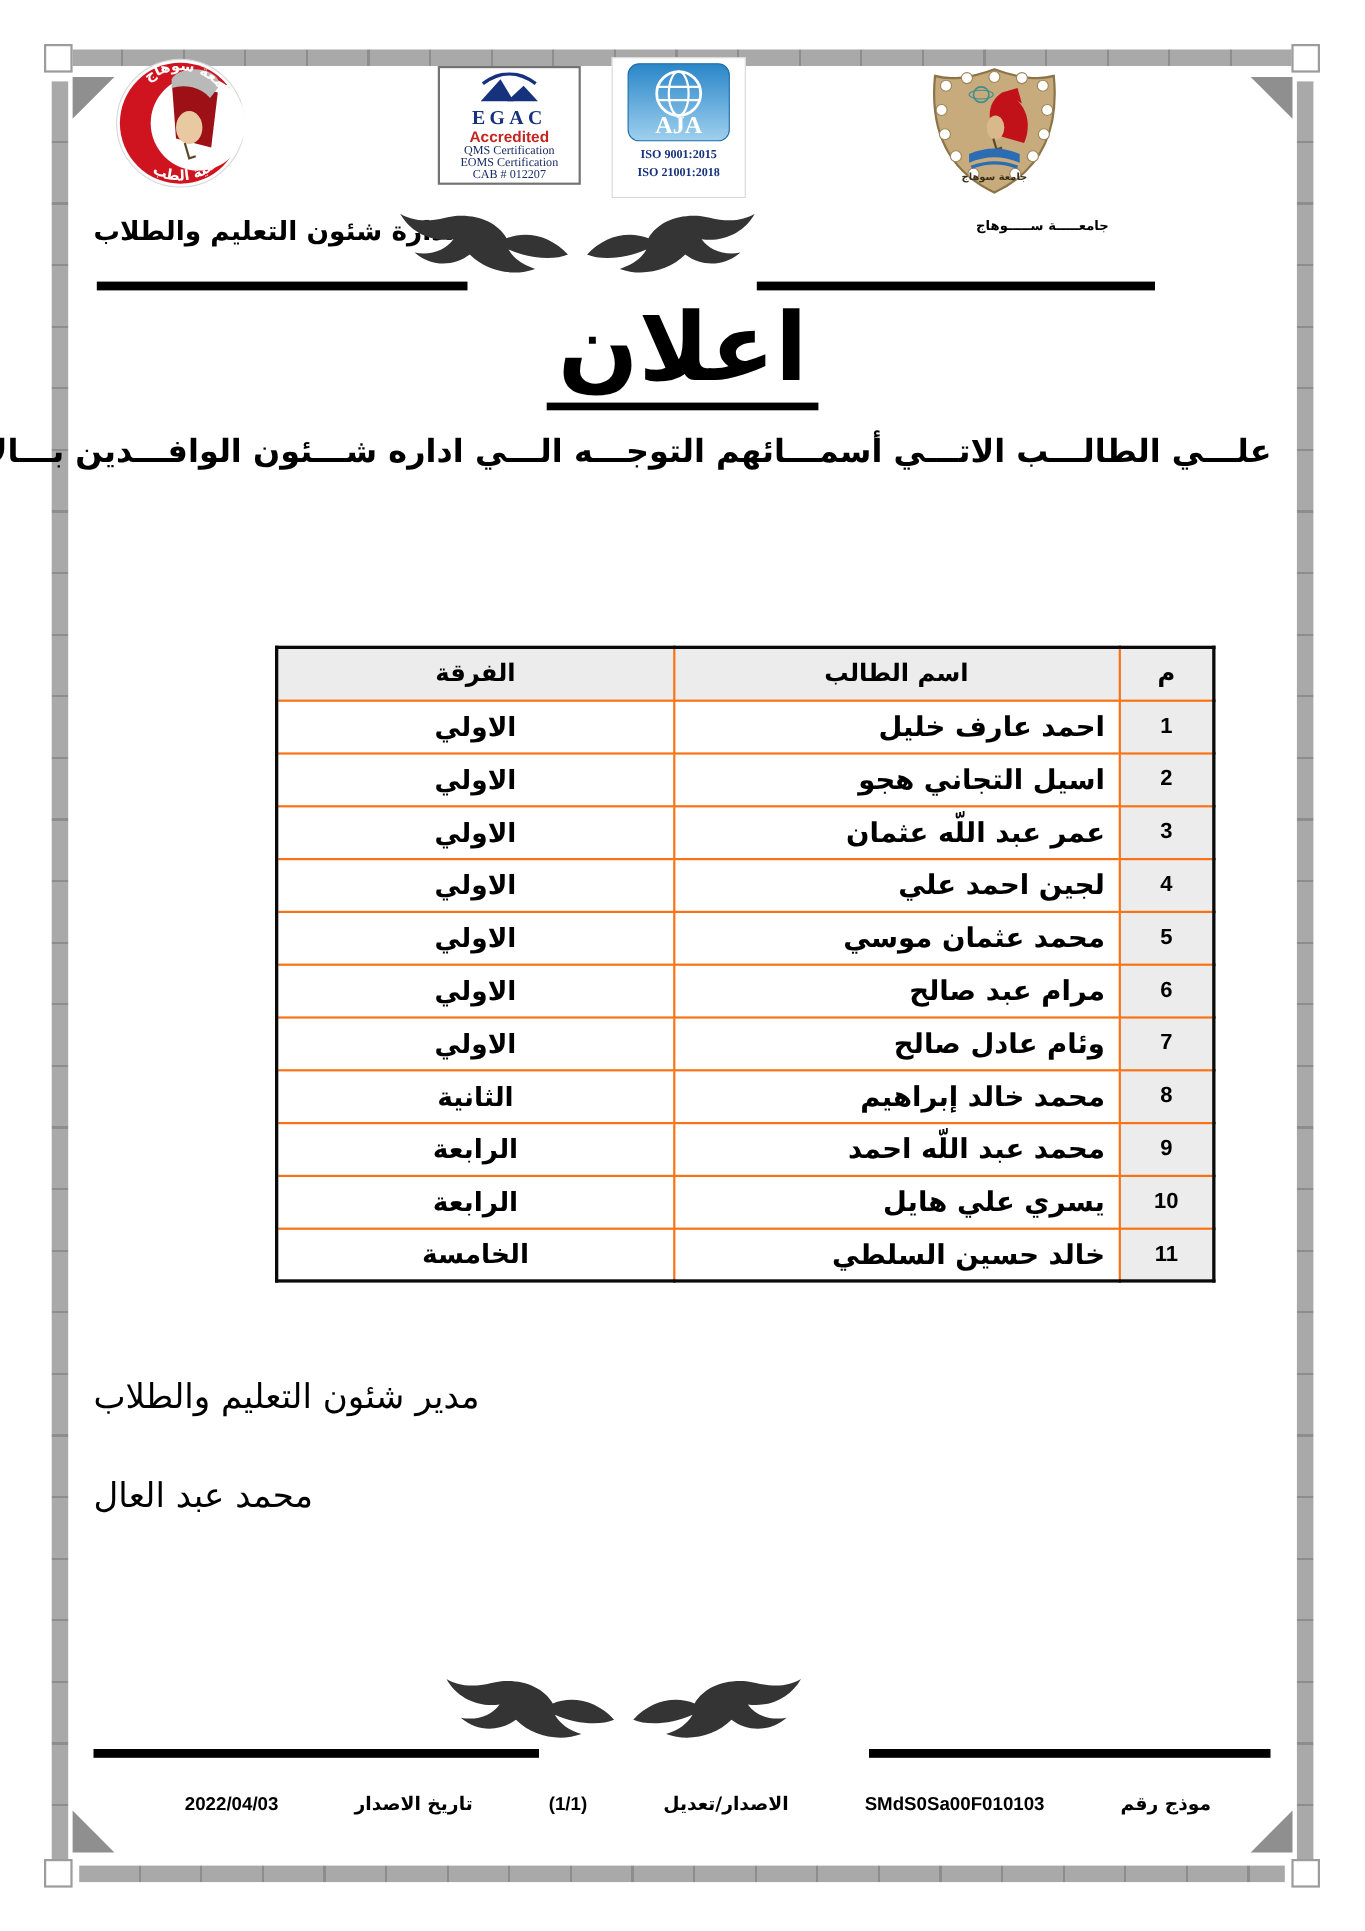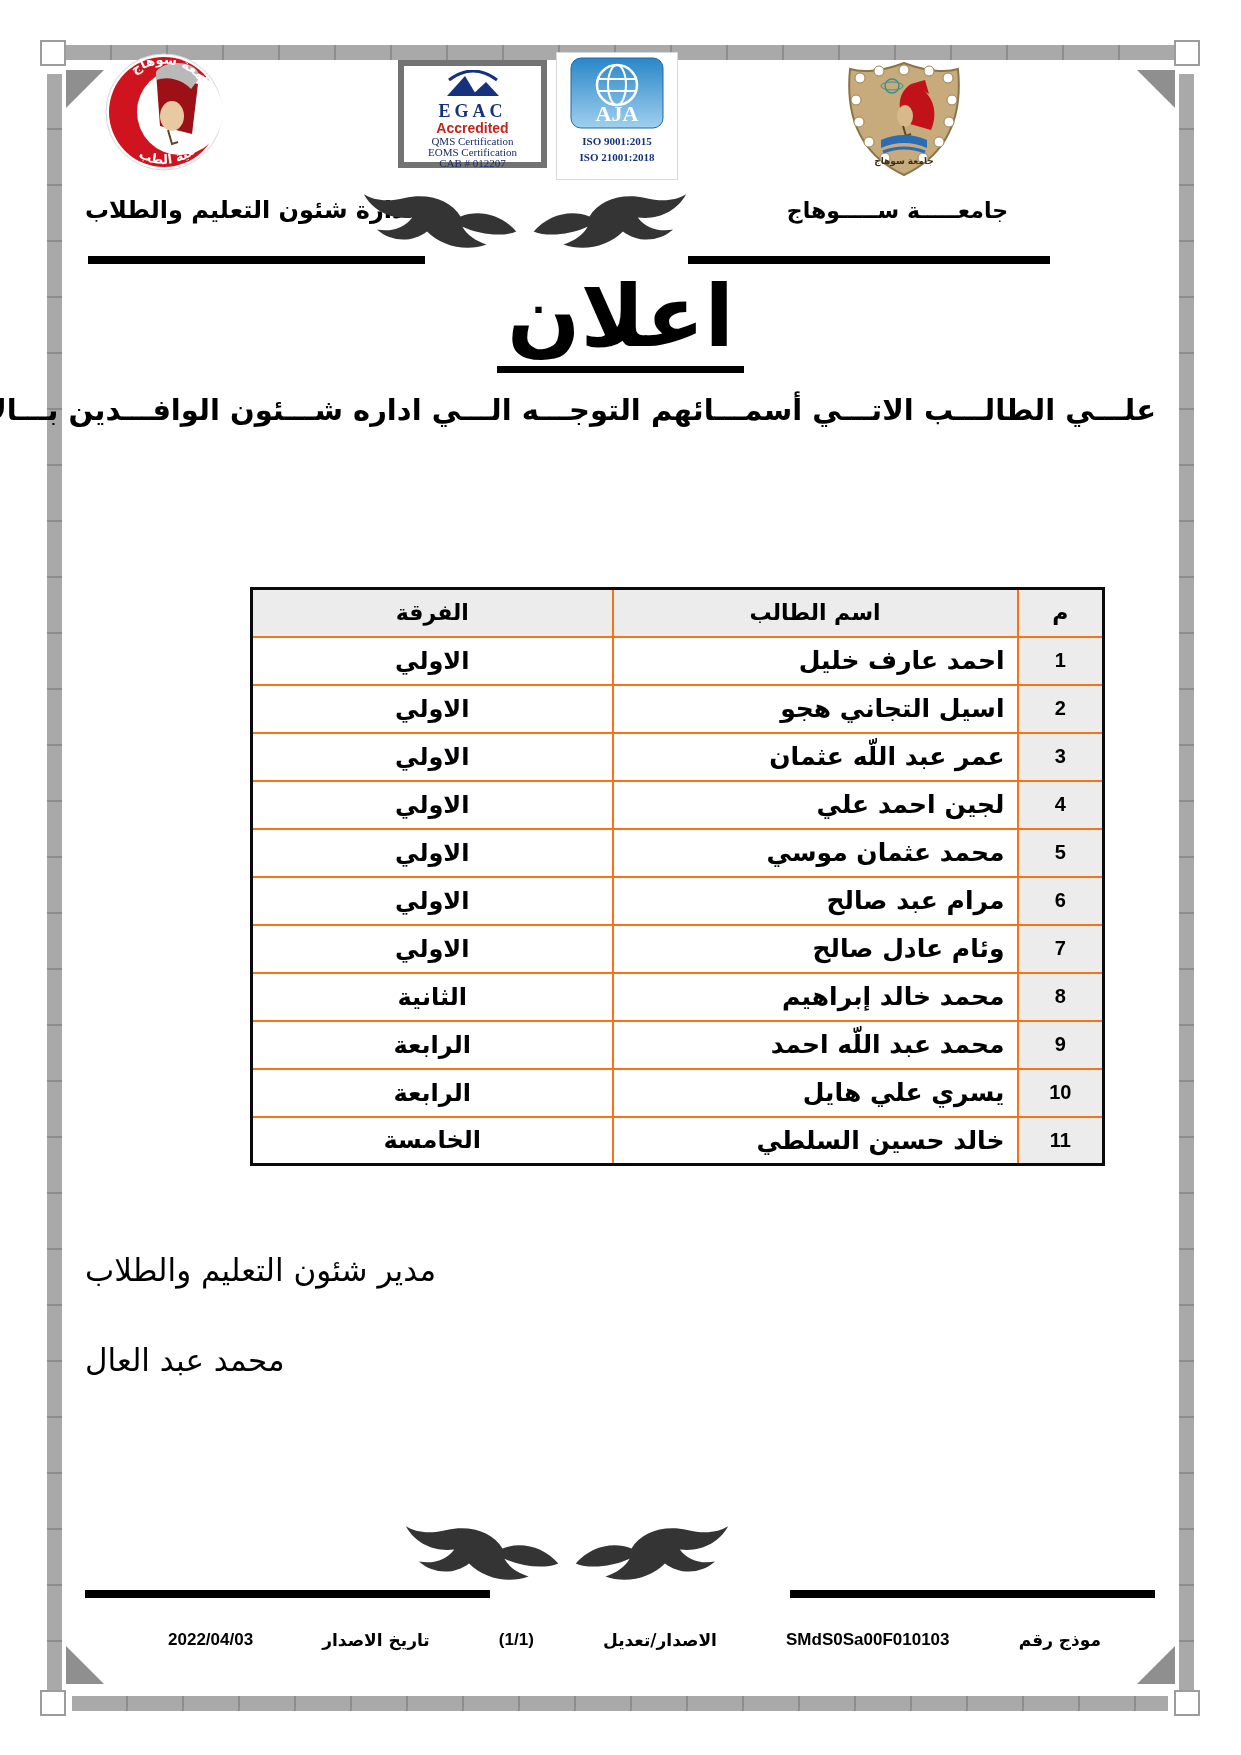--- a/index.html
+++ b/index.html
@@ -17,32 +17,32 @@
   .corner-square{position:absolute;width:22px;height:22px;background:#fff;border:2px solid #9c9c9c;}
   .cs-tl{left:40px;top:40px;} .cs-tr{left:1174px;top:40px;}
   .cs-bl{left:40px;top:1690px;} .cs-br{left:1174px;top:1690px;}
   .tri{position:absolute;width:0;height:0;}
   .tri-tl{left:66px;top:70px;border-top:38px solid #8f8f8f;border-right:38px solid transparent;}
   .tri-tr{left:1137px;top:70px;border-top:38px solid #8f8f8f;border-left:38px solid transparent;}
   .tri-bl{left:66px;top:1646px;border-bottom:38px solid #8f8f8f;border-right:38px solid transparent;}
   .tri-br{left:1137px;top:1646px;border-bottom:38px solid #8f8f8f;border-left:38px solid transparent;}
   
   .faculty-logo{position:absolute;left:98px;top:50px;}
-  .egac-box{position:absolute;left:398px;top:60px;width:149px;height:108px;background:#fff;
-    border:6px solid #737373;text-align:center;padding-top:4px;box-sizing:border-box;}
+  .egac-box{position:absolute;left:398px;top:60px;width:130px;height:108px;background:#fff;
+    border:2px solid #737373;text-align:center;padding-top:4px;box-sizing:border-box;}
   .egac-name{font-family:"Liberation Serif",serif;font-weight:bold;font-size:18px;letter-spacing:4px;color:#16327c;line-height:18px;}
   .egac-accredited{font-family:"Liberation Sans",sans-serif;font-weight:bold;font-size:14px;color:#c4251f;line-height:16px;}
   .egac-line{font-family:"Liberation Serif",serif;font-weight:normal;font-size:11px;color:#1a2c66;line-height:11px;}
   .aja-box{position:absolute;left:556px;top:52px;width:122px;height:128px;background:#fff;
     border:1px solid #d8d8d8;text-align:center;padding-top:4px;box-sizing:border-box;}
   .aja-iso{font-family:"Liberation Serif",serif;font-weight:bold;font-size:11px;color:#16327c;line-height:16px;}
   .univ-emblem{position:absolute;left:845px;top:60px;}
   
   .dept-label{position:absolute;left:85px;top:196px;font-size:24px;font-weight:bold;direction:rtl;}
-  .univ-label{position:absolute;right:233px;top:198px;font-size:22px;font-weight:bold;direction:rtl;}
+  .univ-label{position:absolute;right:233px;top:198px;font-size:12px;font-weight:bold;direction:rtl;}
   
   .ornament{position:absolute;display:flex;gap:10px;align-items:flex-start;}
   .ornament-top{left:362px;top:194px;}
   .ornament-bottom{left:404px;top:1526px;}
   .flourish{width:158px;height:60px;}
   .flip{transform:scaleX(-1);}
   .rule{position:absolute;height:8px;background:#000;}
   .rule-top-left{left:88px;top:256px;width:337px;}
   .rule-top-right{left:688px;top:256px;width:362px;}
   .rule-bot-left{left:85px;top:1590px;width:405px;}

